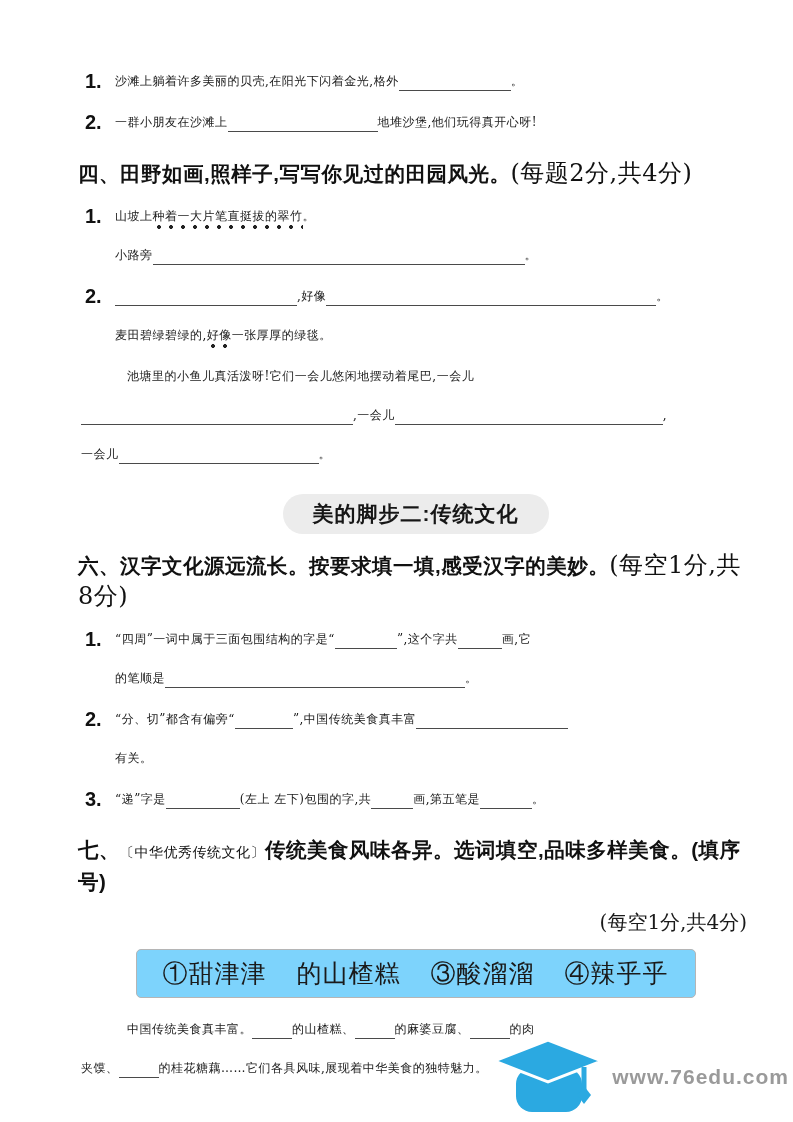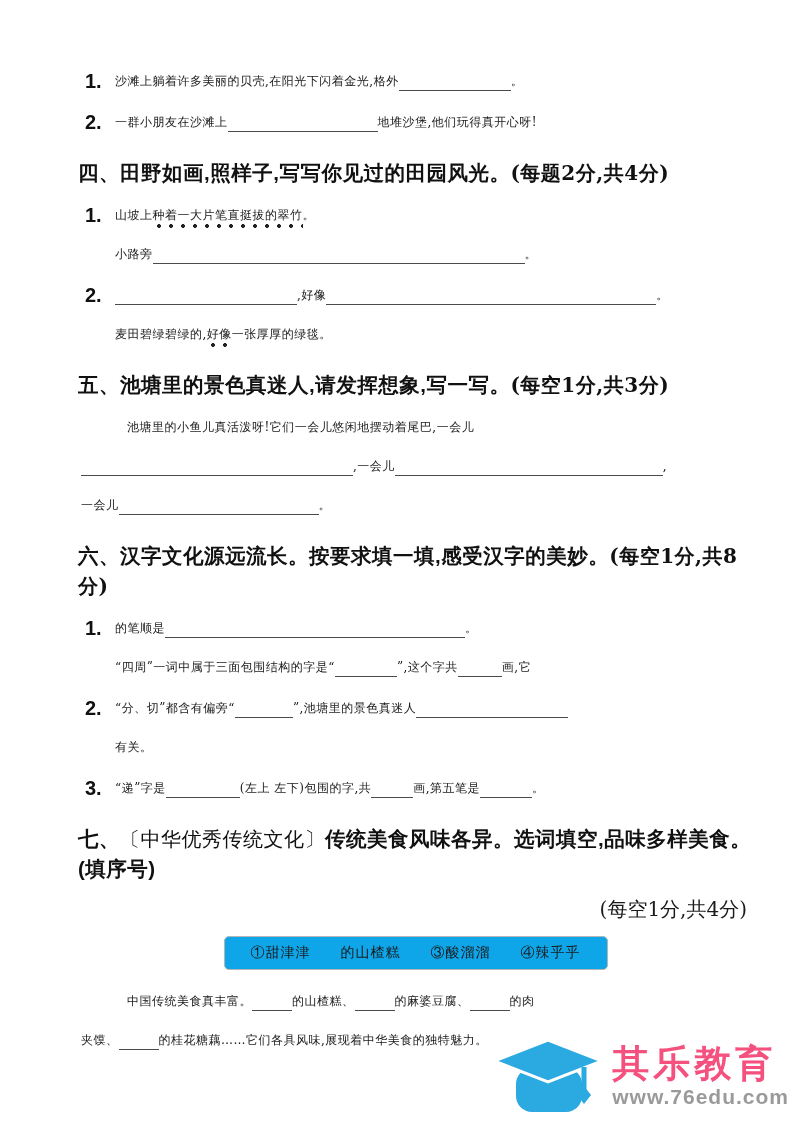--- a/index.html
+++ b/index.html
@@ -3,41 +3,41 @@
 <meta charset="utf-8">
 <style>
   html,body{margin:0;padding:0;background:#ffffff;}
   body{width:793px;height:1122px;position:relative;overflow:hidden;
        font-family:"DejaVu Serif","Liberation Serif",serif;color:#1a1a1a;}
   #sheet{position:absolute;top:60px;left:78px;right:40px;}
   .line{line-height:39px;font-size:12px;letter-spacing:0.5px;}
   .q-heading{font-family:"Liberation Sans","DejaVu Sans",sans-serif;
              font-weight:700;font-size:20.5px;line-height:30px;
              margin:16px 0 8px 0;letter-spacing:0.5px;color:#111;}
-  .q-heading .note{font-family:"DejaVu Serif",serif;font-weight:700;font-size:20px;}
-  .q-heading .tag{font-family:"DejaVu Serif",serif;font-weight:400;font-size:20px;text-align:right;}
+  .q-heading .note{font-family:"DejaVu Serif",serif;font-weight:400;font-size:24px;}
+  .q-heading .tag{font-family:"DejaVu Serif",serif;font-weight:400;font-size:14px;text-align:right;}
   .item{position:relative;padding-left:37px;margin:2px 0;}
   .item .num{position:absolute;left:7px;top:0;
              font-family:"Liberation Sans","DejaVu Sans",sans-serif;
              font-weight:700;font-size:20px;line-height:39px;color:#111;}
   .para{margin-left:3px;}
   .para .indent{text-indent:46px;}
   .blank{display:inline-block;border-bottom:1.2px solid #4a4a4a;
          height:24px;vertical-align:-6px;}
   .em-dots{background-image:radial-gradient(circle,#222 1.7px,rgba(0,0,0,0) 2.2px);
            background-size:1em 6px;background-repeat:repeat-x;
            background-position:left bottom;padding-bottom:7px;}
   .banner{width:fit-content;margin:20px auto 14px auto;background:#ececec;
           border-radius:22px;padding:6px 30px;
           font-family:"Liberation Sans","DejaVu Sans",sans-serif;
           font-weight:700;font-size:21px;color:#161616;letter-spacing:1px;}
   .points-line{text-align:right;font-size:20px;line-height:34px;margin:2px 6px 4px 0;}
   .wordbox{width:fit-content;margin:10px auto 12px auto;border:1px solid #b5b5b5;
-           border-radius:5px;padding:7px 26px;font-size:14px;letter-spacing:1px;
-           display:flex;gap:30px;background:#0ea5e9;}
+           border-radius:5px;padding:7px 26px;font-size:25px;letter-spacing:1px;
+           display:flex;gap:30px;background:#7dd3fc;}
   #logo{position:absolute;right:4px;bottom:8px;display:flex;align-items:center;gap:8px;}
   #logo .cap{flex:0 0 auto;}
   #logo .txt{display:flex;flex-direction:column;align-items:flex-start;}
   #logo .brand{font-family:"Liberation Sans","DejaVu Sans",sans-serif;font-weight:700;
                font-size:37px;letter-spacing:4px;line-height:40px;}
   #logo .url{font-family:"Liberation Sans","DejaVu Sans",sans-serif;font-weight:700;
              font-size:21px;letter-spacing:1px;line-height:26px;}
 </style>
 </head>
 <body>
@@ -55,35 +55,35 @@
     <div class="item">
       <span class="num">1.</span>
       <div class="line"><span class="">山坡上</span><span class="em-dots">种着一大片笔直挺拔的翠竹</span><span class="">。</span></div>
       <div class="line"><span class="">小路旁</span><span class="blank" style="width: 372px;"></span><span class="">。</span></div>
     </div>
     <div class="item">
       <span class="num">2.</span>
       <div class="line"><span class="blank" style="width: 182px;"></span><span class="">,好像</span><span class="blank" style="width: 330px;"></span><span class="">。</span></div>
       <div class="line"><span class="">麦田碧绿碧绿的,</span><span class="em-dots">好像</span><span class="">一张厚厚的绿毯。</span></div>
     </div>
-    <div class="q-heading"><span>五、池塘里的景色真迷人,请发挥想象,写一写。</span><span class="note">(每空1分,共3分)</span></div>
     <div class="para">
       <div class="line indent"><span class="">池塘里的小鱼儿真活泼呀!它们一会儿悠闲地摆动着尾巴,一会儿</span></div>
       <div class="line"><span class="blank" style="width: 272px;"></span><span class="">,一会儿</span><span class="blank" style="width: 268px;"></span><span class="">,</span></div>
       <div class="line"><span class="">一会儿</span><span class="blank" style="width: 200px;"></span><span class="">。</span></div>
     </div>
+    <div class="banner">美的脚步二:传统文化</div>
     <div class="q-heading"><span>六、汉字文化源远流长。按要求填一填,感受汉字的美妙。</span><span class="note">(每空1分,共8分)</span></div>
     <div class="item">
       <span class="num">1.</span>
+      <div class="line"><span class="">“四周”一词中属于三面包围结构的字是“</span><span class="blank" style="width: 62px;"></span><span class="">”,这个字共</span><span class="blank" style="width: 44px;"></span><span class="">画,它</span></div>
       <div class="line"><span class="">的笔顺是</span><span class="blank" style="width: 300px;"></span><span class="">。</span></div>
-      <div class="line"><span class="">“四周”一词中属于三面包围结构的字是“</span><span class="blank" style="width: 62px;"></span><span class="">”,这个字共</span><span class="blank" style="width: 44px;"></span><span class="">画,它</span></div>
     </div>
     <div class="item">
       <span class="num">2.</span>
-      <div class="line"><span class="">“分、切”都含有偏旁“</span><span class="blank" style="width: 58px;"></span><span class="">”,池塘里的景色真迷人</span><span class="blank" style="width: 152px;"></span></div>
+      <div class="line"><span class="">“分、切”都含有偏旁“</span><span class="blank" style="width: 58px;"></span><span class="">”,中国传统美食真丰富</span><span class="blank" style="width: 152px;"></span></div>
       <div class="line"><span class="">有关。</span></div>
     </div>
     <div class="item">
       <span class="num">3.</span>
       <div class="line"><span class="">“递”字是</span><span class="blank" style="width: 74px;"></span><span class="">(左上  左下)包围的字,共</span><span class="blank" style="width: 42px;"></span><span class="">画,第五笔是</span><span class="blank" style="width: 52px;"></span><span class="">。</span></div>
     </div>
     <div class="q-heading"><span>七、</span><span class="tag">〔中华优秀传统文化〕</span><span>传统美食风味各异。选词填空,品味多样美食。(填序号)</span></div>
     <div class="points-line">(每空1分,共4分)</div>
     <div class="wordbox">
       <span>①甜津津</span>
@@ -98,16 +98,15 @@
   </main>
 
 <div id="logo">
   <svg class="cap" width="112" height="74" viewBox="0 0 112 74" aria-hidden="true">
     <rect x="24" y="28" width="66" height="44" rx="16" fill="#2ba9e1"></rect>
     <polygon points="56,0 110,21 56,42 2,21" fill="#2ba9e1" stroke="#ffffff" stroke-width="3"></polygon>
     <line x1="92" y1="27" x2="92" y2="50" stroke="#2ba9e1" stroke-width="5"></line>
     <polygon points="92,46 99,55 92,64 85,55" fill="#2ba9e1"></polygon>
   </svg>
   <div class="txt">
-    <span class="brand" style="color: rgb(244, 81, 126);">其乐教育</span>
     <span class="url" style="color: rgb(154, 154, 154);">www.76edu.com</span>
   </div>
 </div>
 
 </body></html>

